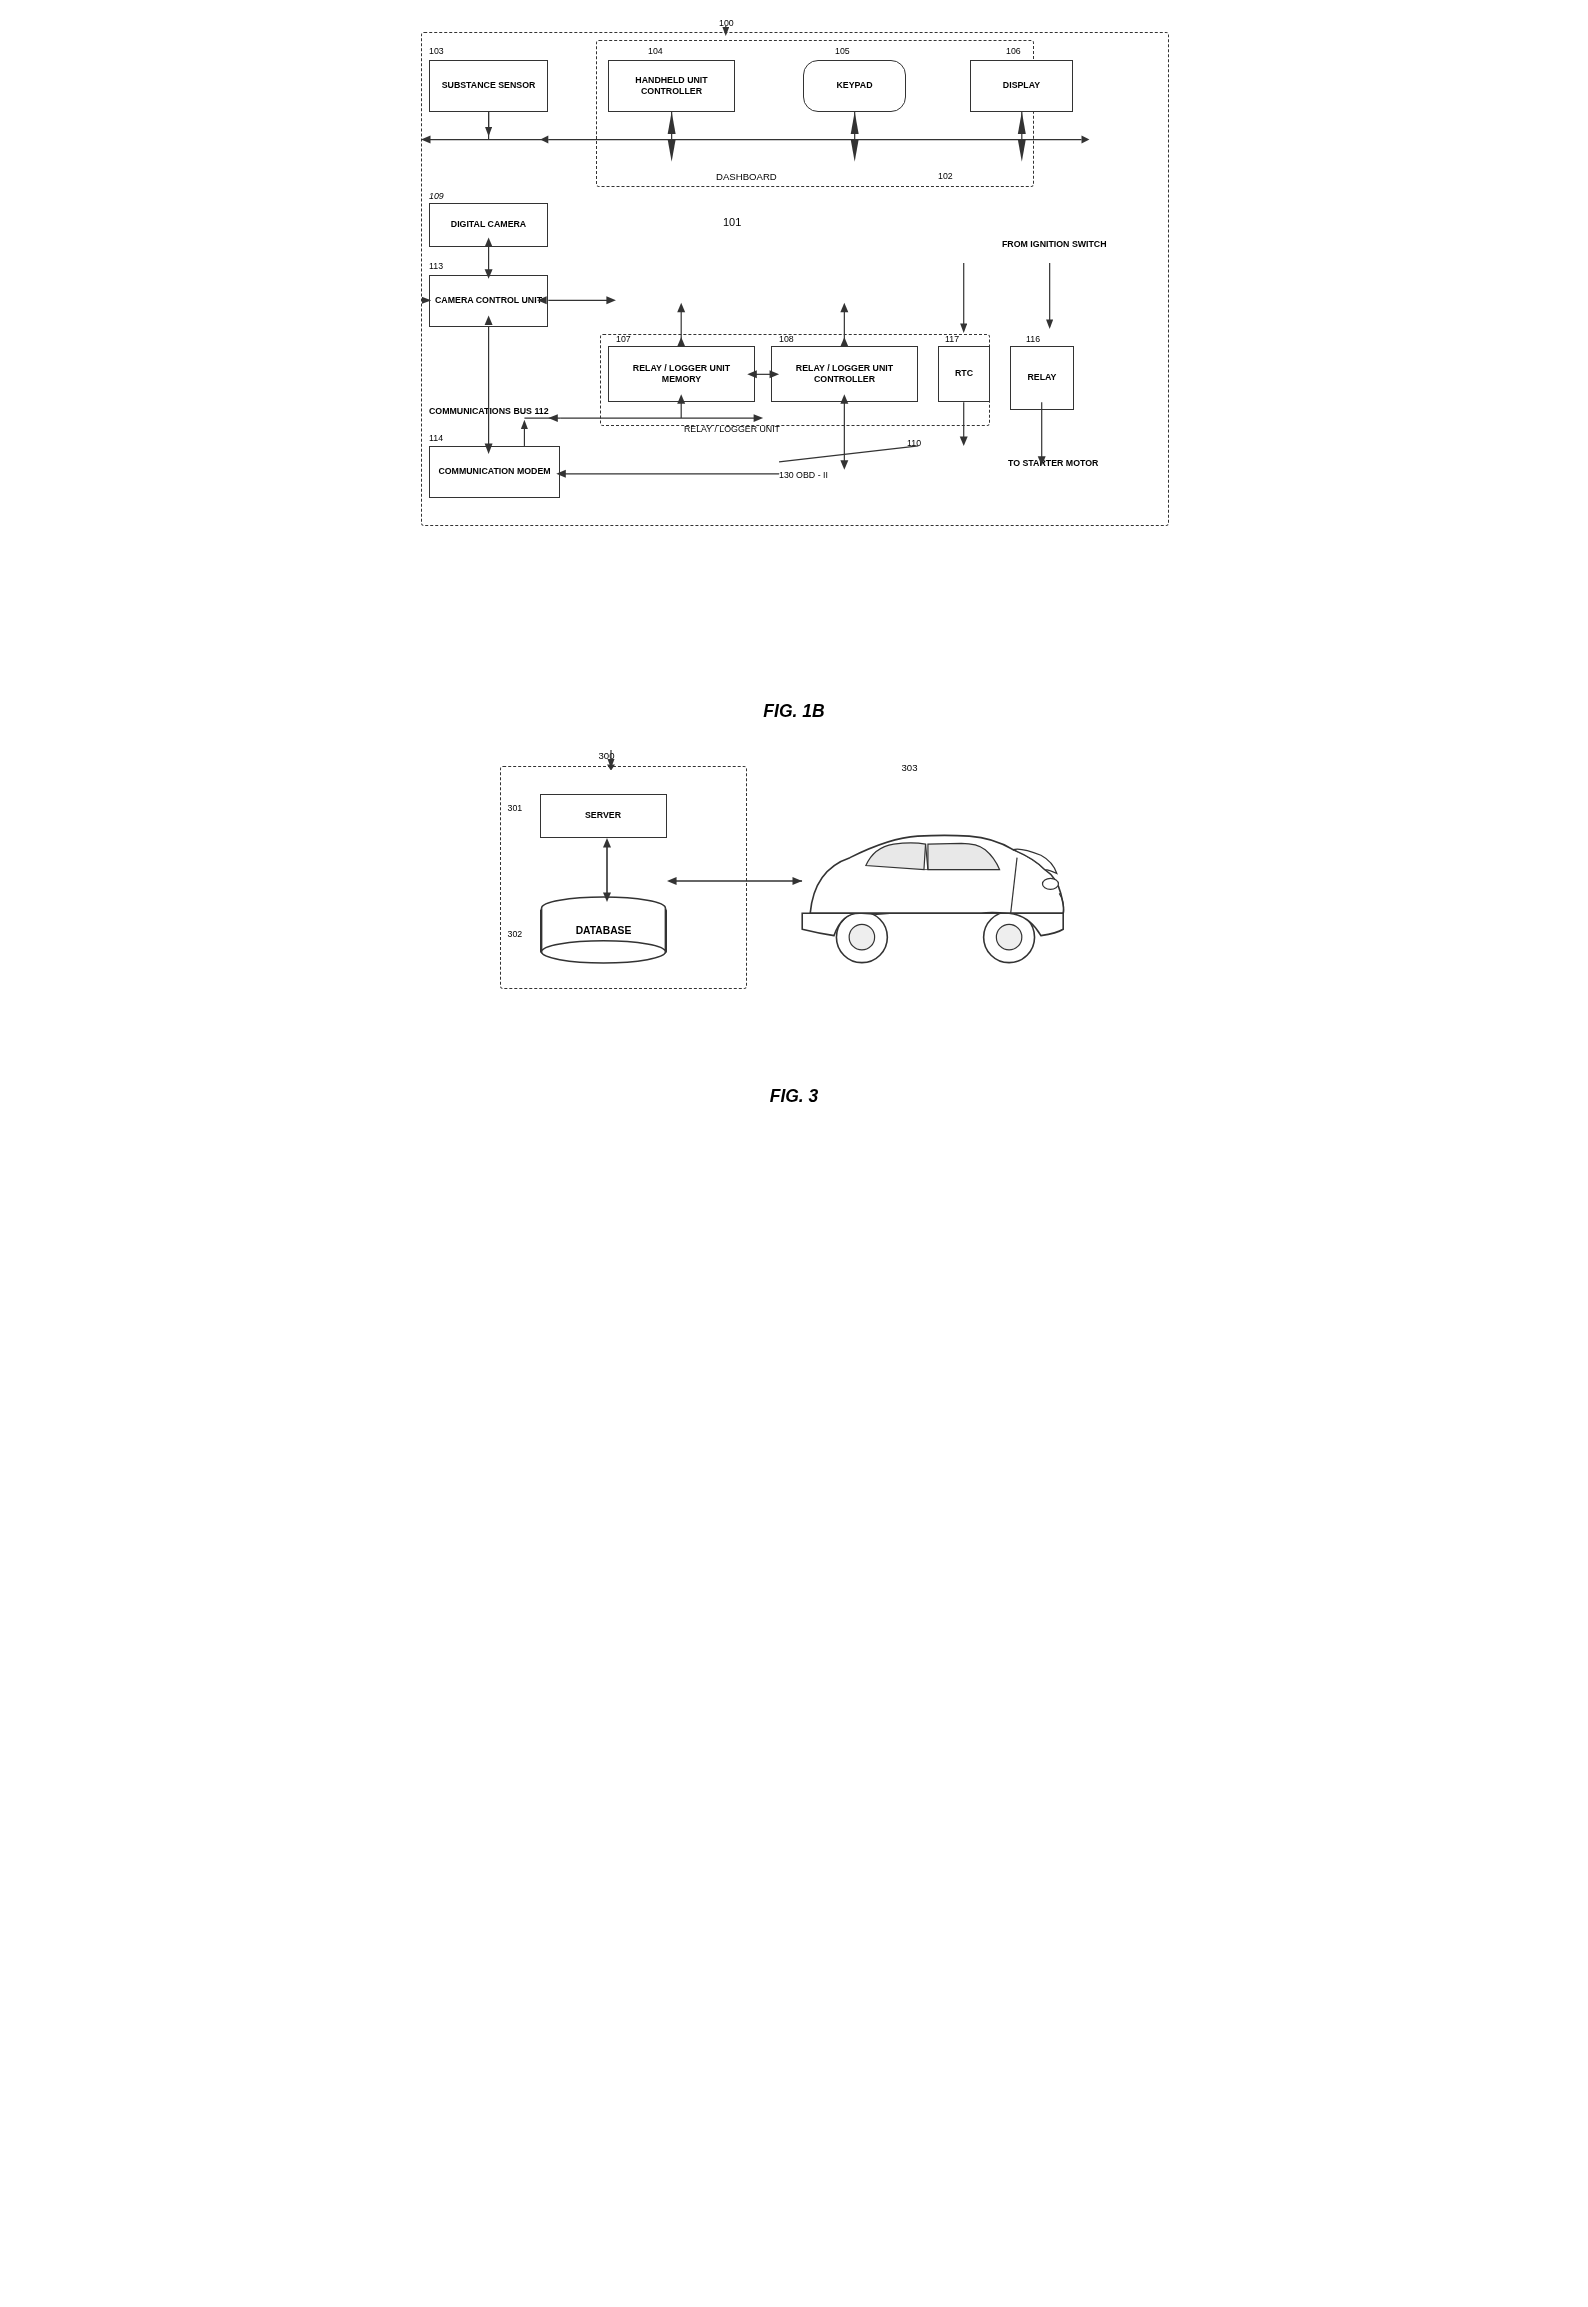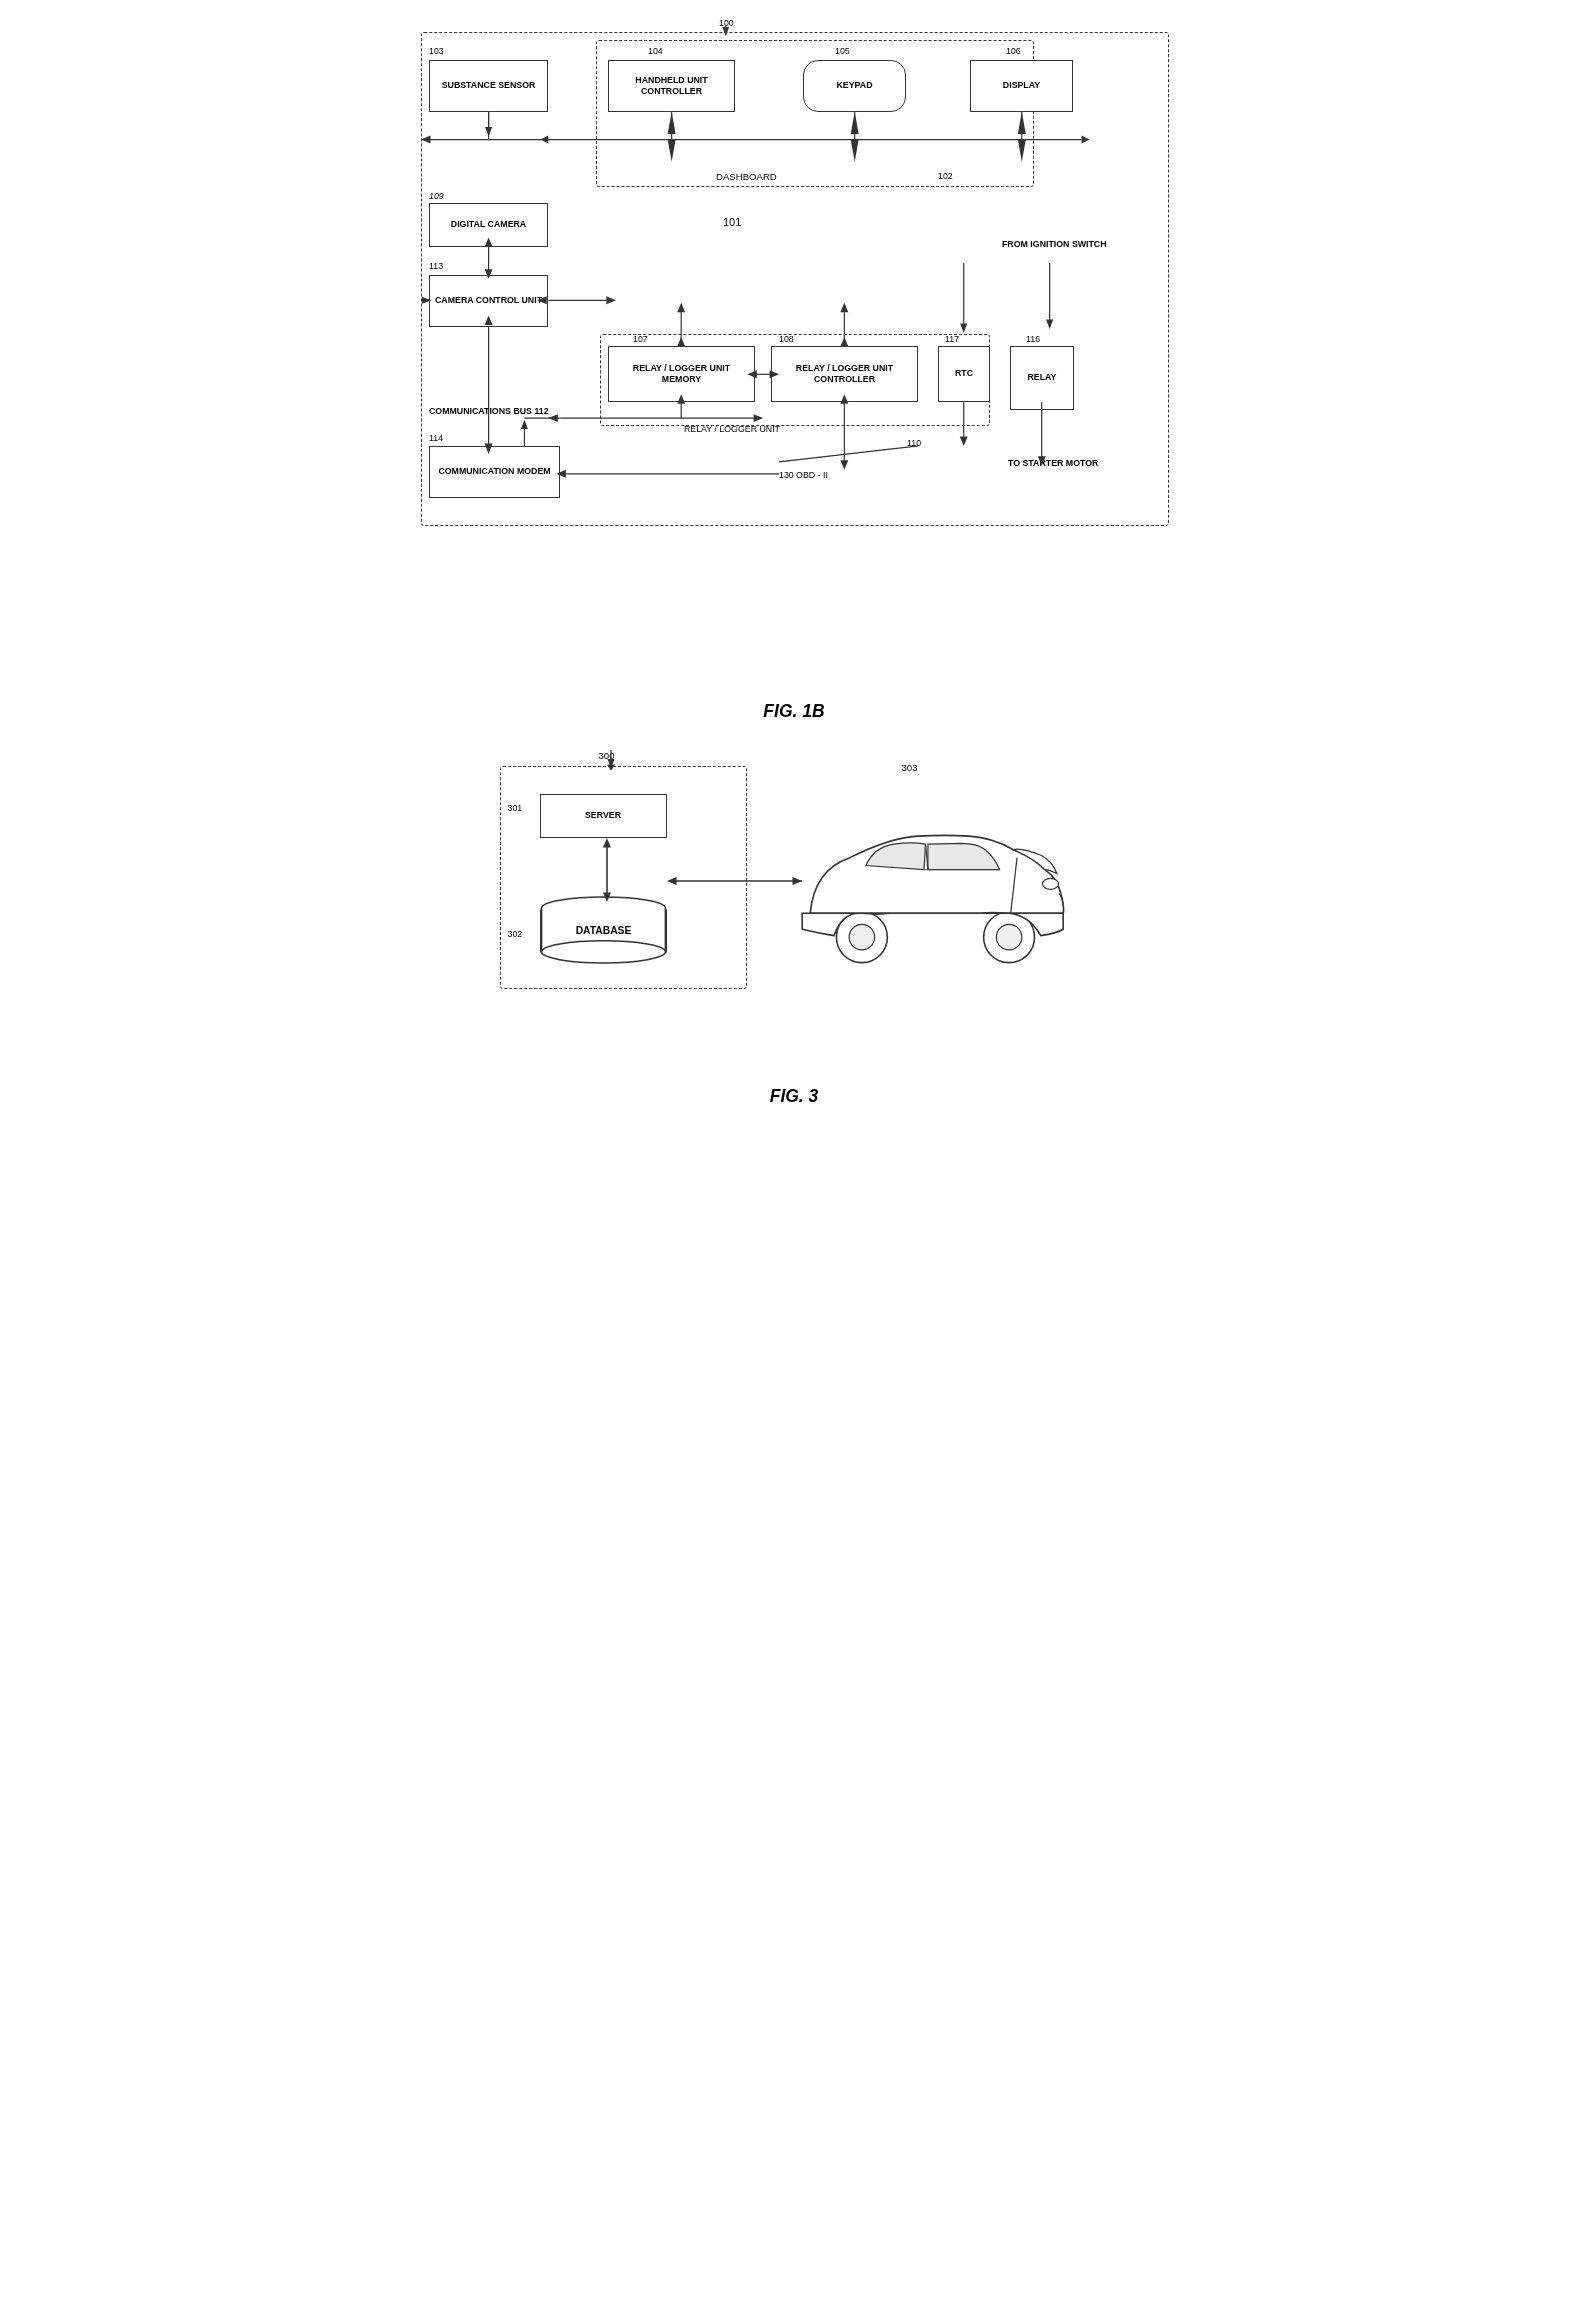--- a/index.html
+++ b/index.html
@@ -118,21 +118,21 @@
   <div class="box" style="left:16px; top:259px; width:119px; height:52px;">
     <span>CAMERA
 CONTROL UNIT</span>
   </div>
   <span class="ref-num" style="left:16px; top:245px;">113</span>
 
   <div class="box" style="left:195px; top:330px; width:147px; height:56px;">
     <span>RELAY / LOGGER
 UNIT MEMORY</span>
   </div>
-  <span class="ref-num" style="left:220px; top:318px;">107</span>
+  <span class="ref-num" style="left:203px; top:318px;">107</span>
 
   <div class="box" style="left:358px; top:330px; width:147px; height:56px;">
     <span>RELAY / LOGGER
 UNIT CONTROLLER</span>
   </div>
   <span class="ref-num" style="left:366px; top:318px;">108</span>
 
   <div class="box" style="left:525px; top:330px; width:52px; height:56px;">
     <span>RTC</span>
   </div>

